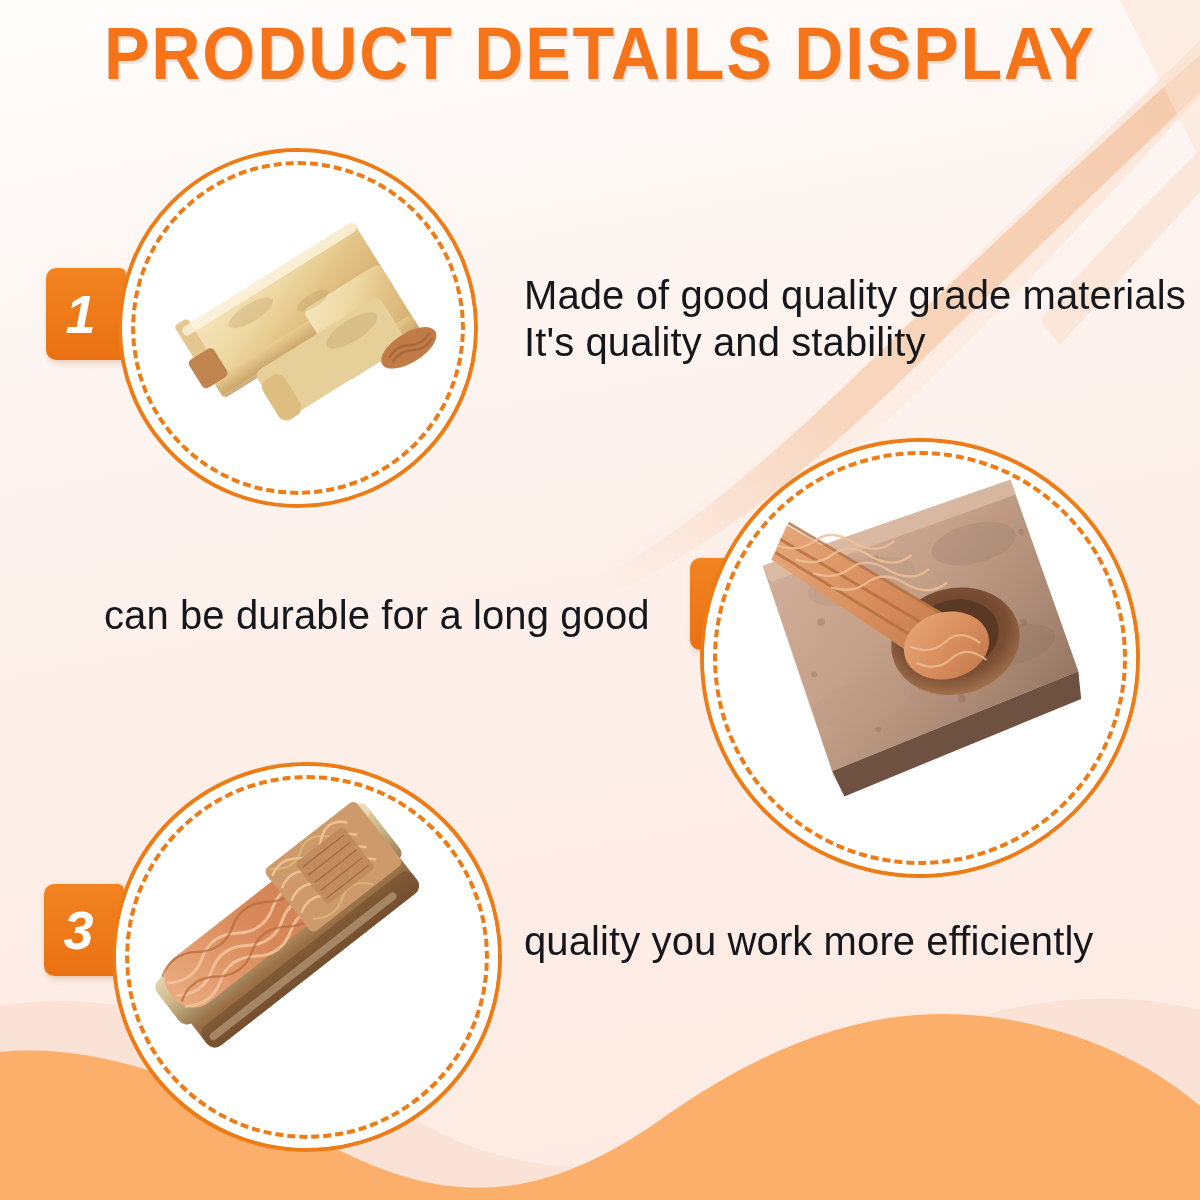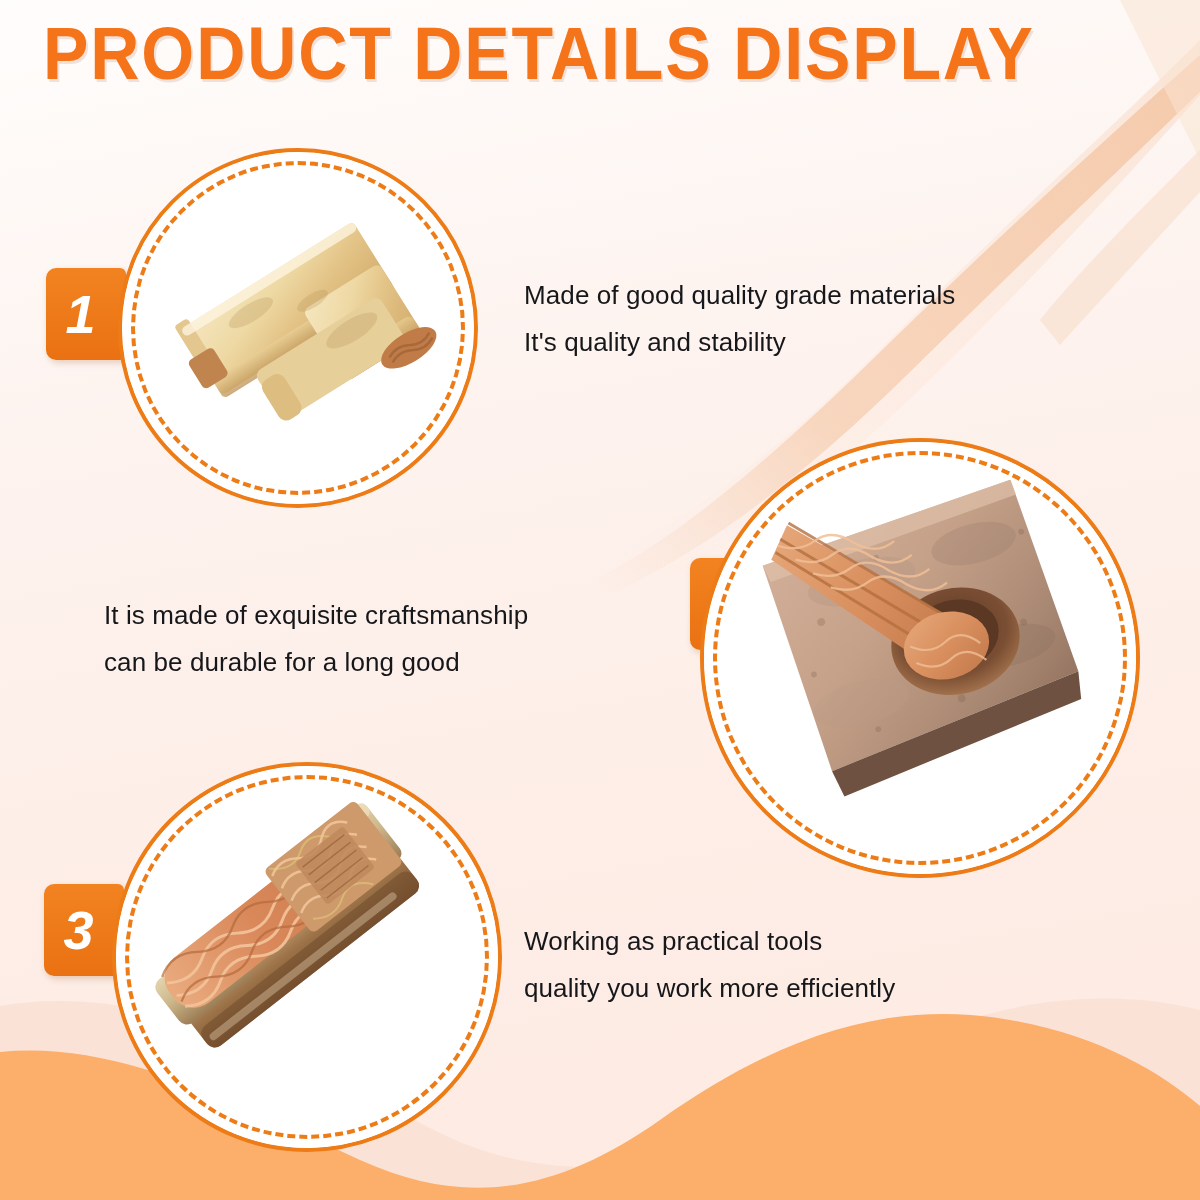--- a/index.html
+++ b/index.html
@@ -17,21 +17,21 @@
     overflow:hidden;
     background:linear-gradient(170deg,#fffdfc 0%,#fdf3ef 32%,#fdeee7 62%,#fdeae2 100%);
   }
 
   
   .bg-layer{ position:absolute; inset:0; pointer-events:none; }
 
   
   .title-wrap{
     position:absolute; top:14px; left:0; width:1200px;
-    text-align:left; z-index:6;
+    text-align:center; z-index:6;
   }
   .title{
     display:inline-block;
     font-family:"Liberation Sans", sans-serif;
     font-weight:700;
     font-size:74px;
     line-height:80px;
     letter-spacing:2px;
     color:#f5741a;
     transform:scaleX(.92);
@@ -82,21 +82,21 @@
     padding-right:10px;
   }
   #badge1{ left:46px;  top:268px; width:80px;  height:92px; }
   #badge2{ left:690px; top:558px; width:78px;  height:92px; }
   #badge3{ left:44px;  top:884px; width:80px;  height:92px; }
 
   
   .feature-text{
     position:absolute;
     color:#16171a;
-    font-size:26px;
+    font-size:40px;
     line-height:47px;
     font-weight:400;
     z-index:6;
     letter-spacing:.1px;
   }
   #text1{ left:524px; top:272px; width:600px; }
   #text2{ left:104px; top:592px; width:580px; }
   #text3{ left:524px; top:918px; width:560px; }
   .feature-text .ln{ display:block; white-space:nowrap; }
 </style>
@@ -253,21 +253,20 @@
             </g>
           </g>
         </g>
       </svg>
     </div>
     <div class="dash"></div>
   </div>
   <div class="badge" id="badge2">2</div>
 
   <div class="feature-text" id="text2">
-    <span class="ln">It is made of exquisite craftsmanship</span>
     <span class="ln">can be durable for a long good</span>
   </div>
 
   <div class="circle" id="circle3">
     <div class="photo">
       <svg viewBox="0 0 390 390">
         <defs>
           <linearGradient id="brass3" x1="0" y1="0" x2="0" y2="1">
             <stop offset="0" stop-color="#e3d3ad"></stop>
             <stop offset=".45" stop-color="#cdb88c"></stop>
@@ -328,17 +327,16 @@
             <rect x="66" y="196" width="240" height="8" rx="4"></rect>
           </g>
         </g>
       </svg>
     </div>
     <div class="dash"></div>
   </div>
   <div class="badge" id="badge3">3</div>
 
   <div class="feature-text" id="text3">
-    <span class="ln">Working as practical tools</span>
     <span class="ln">quality you work more efficiently</span>
   </div>
 
 </div>
 
 </body></html>

